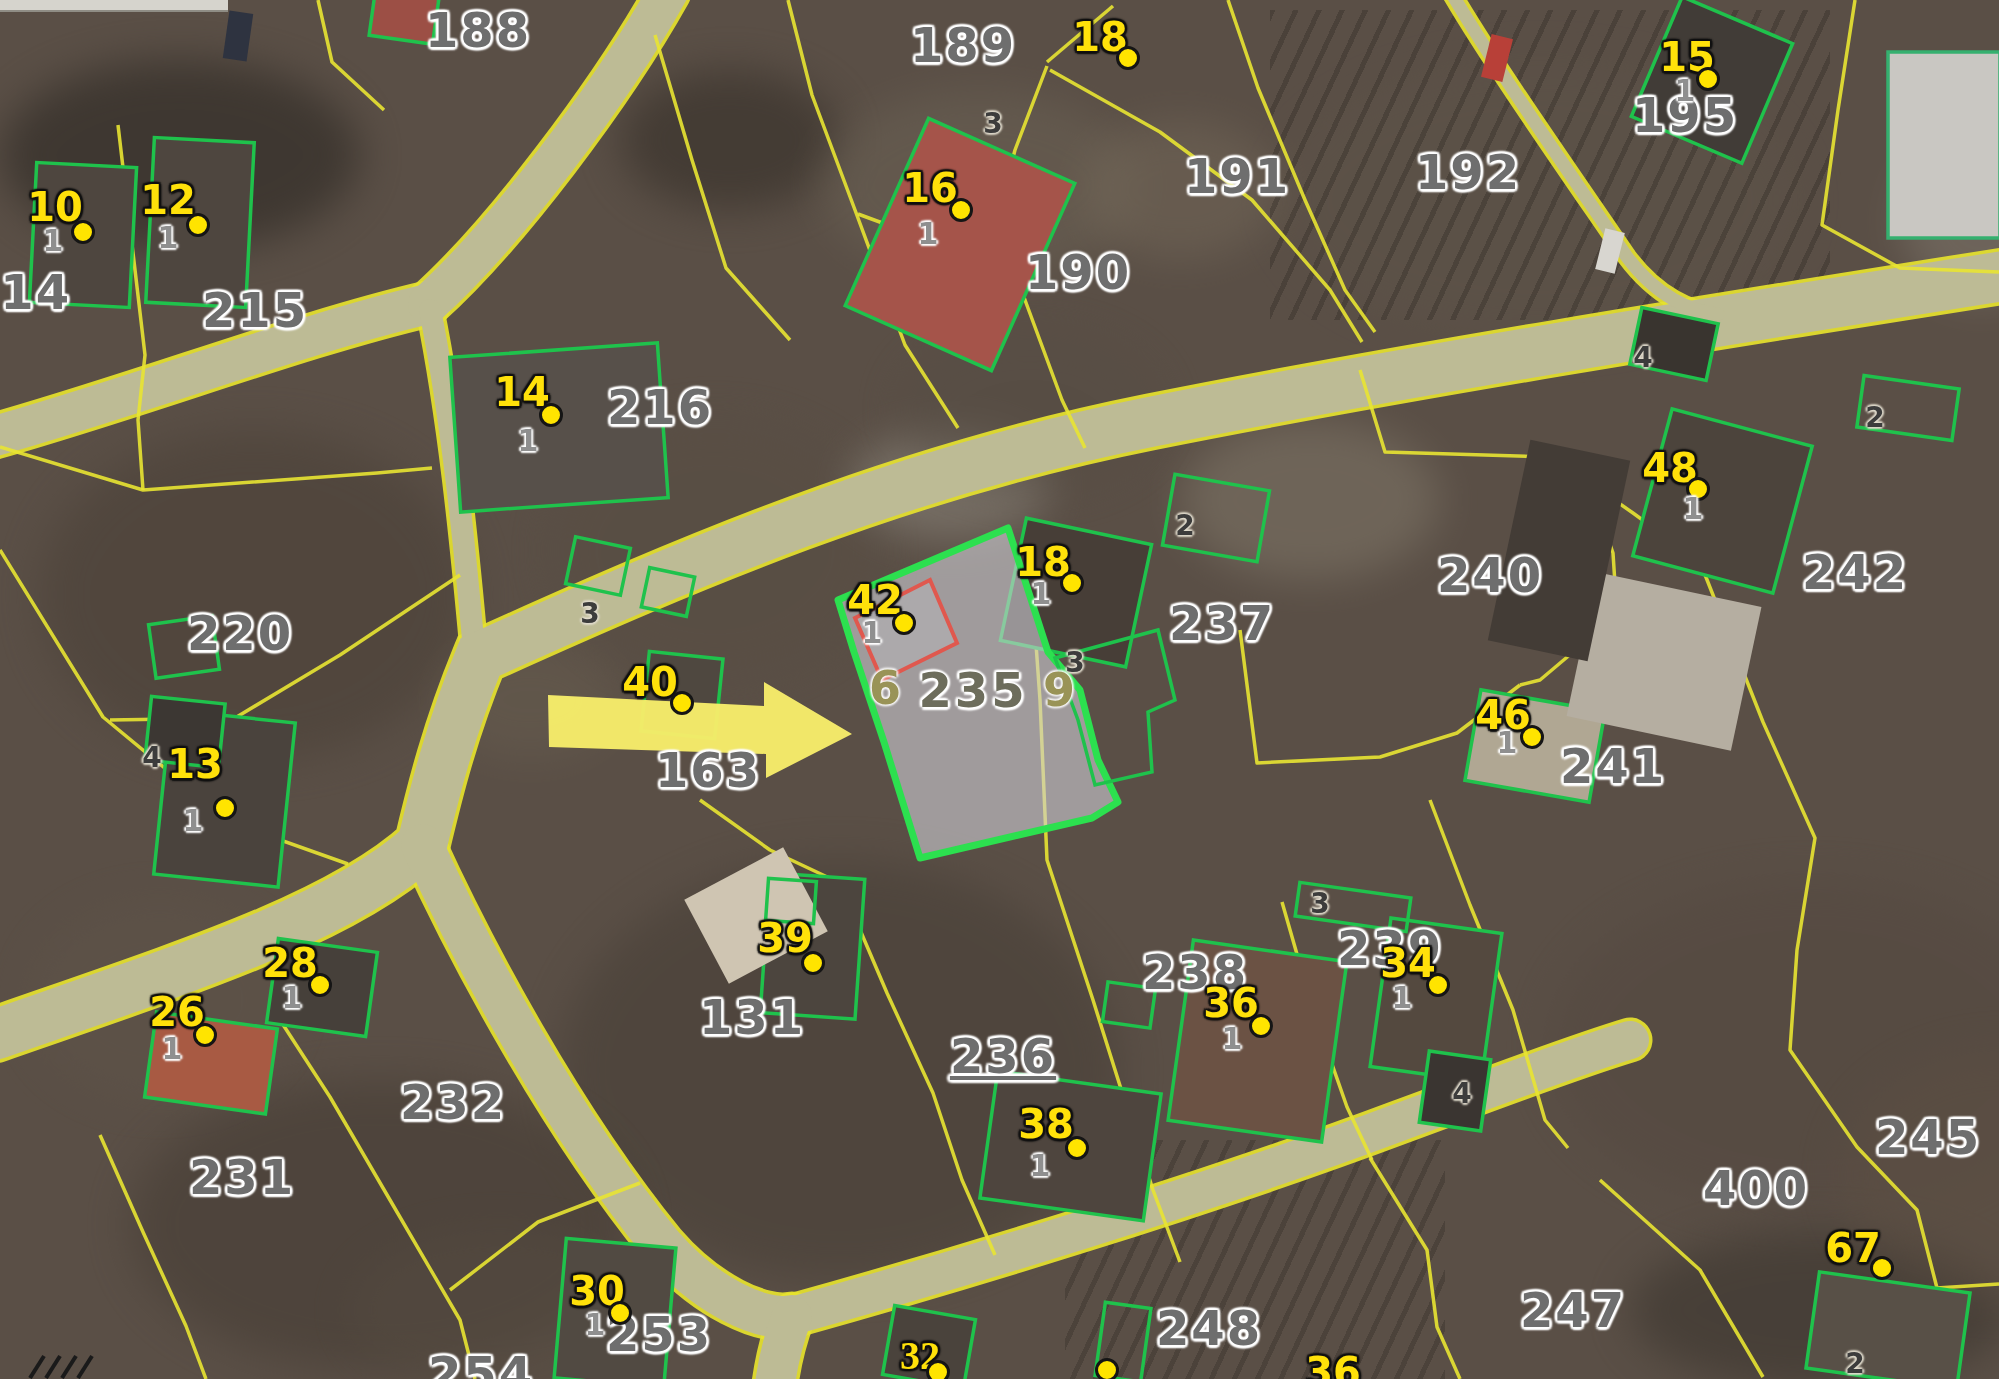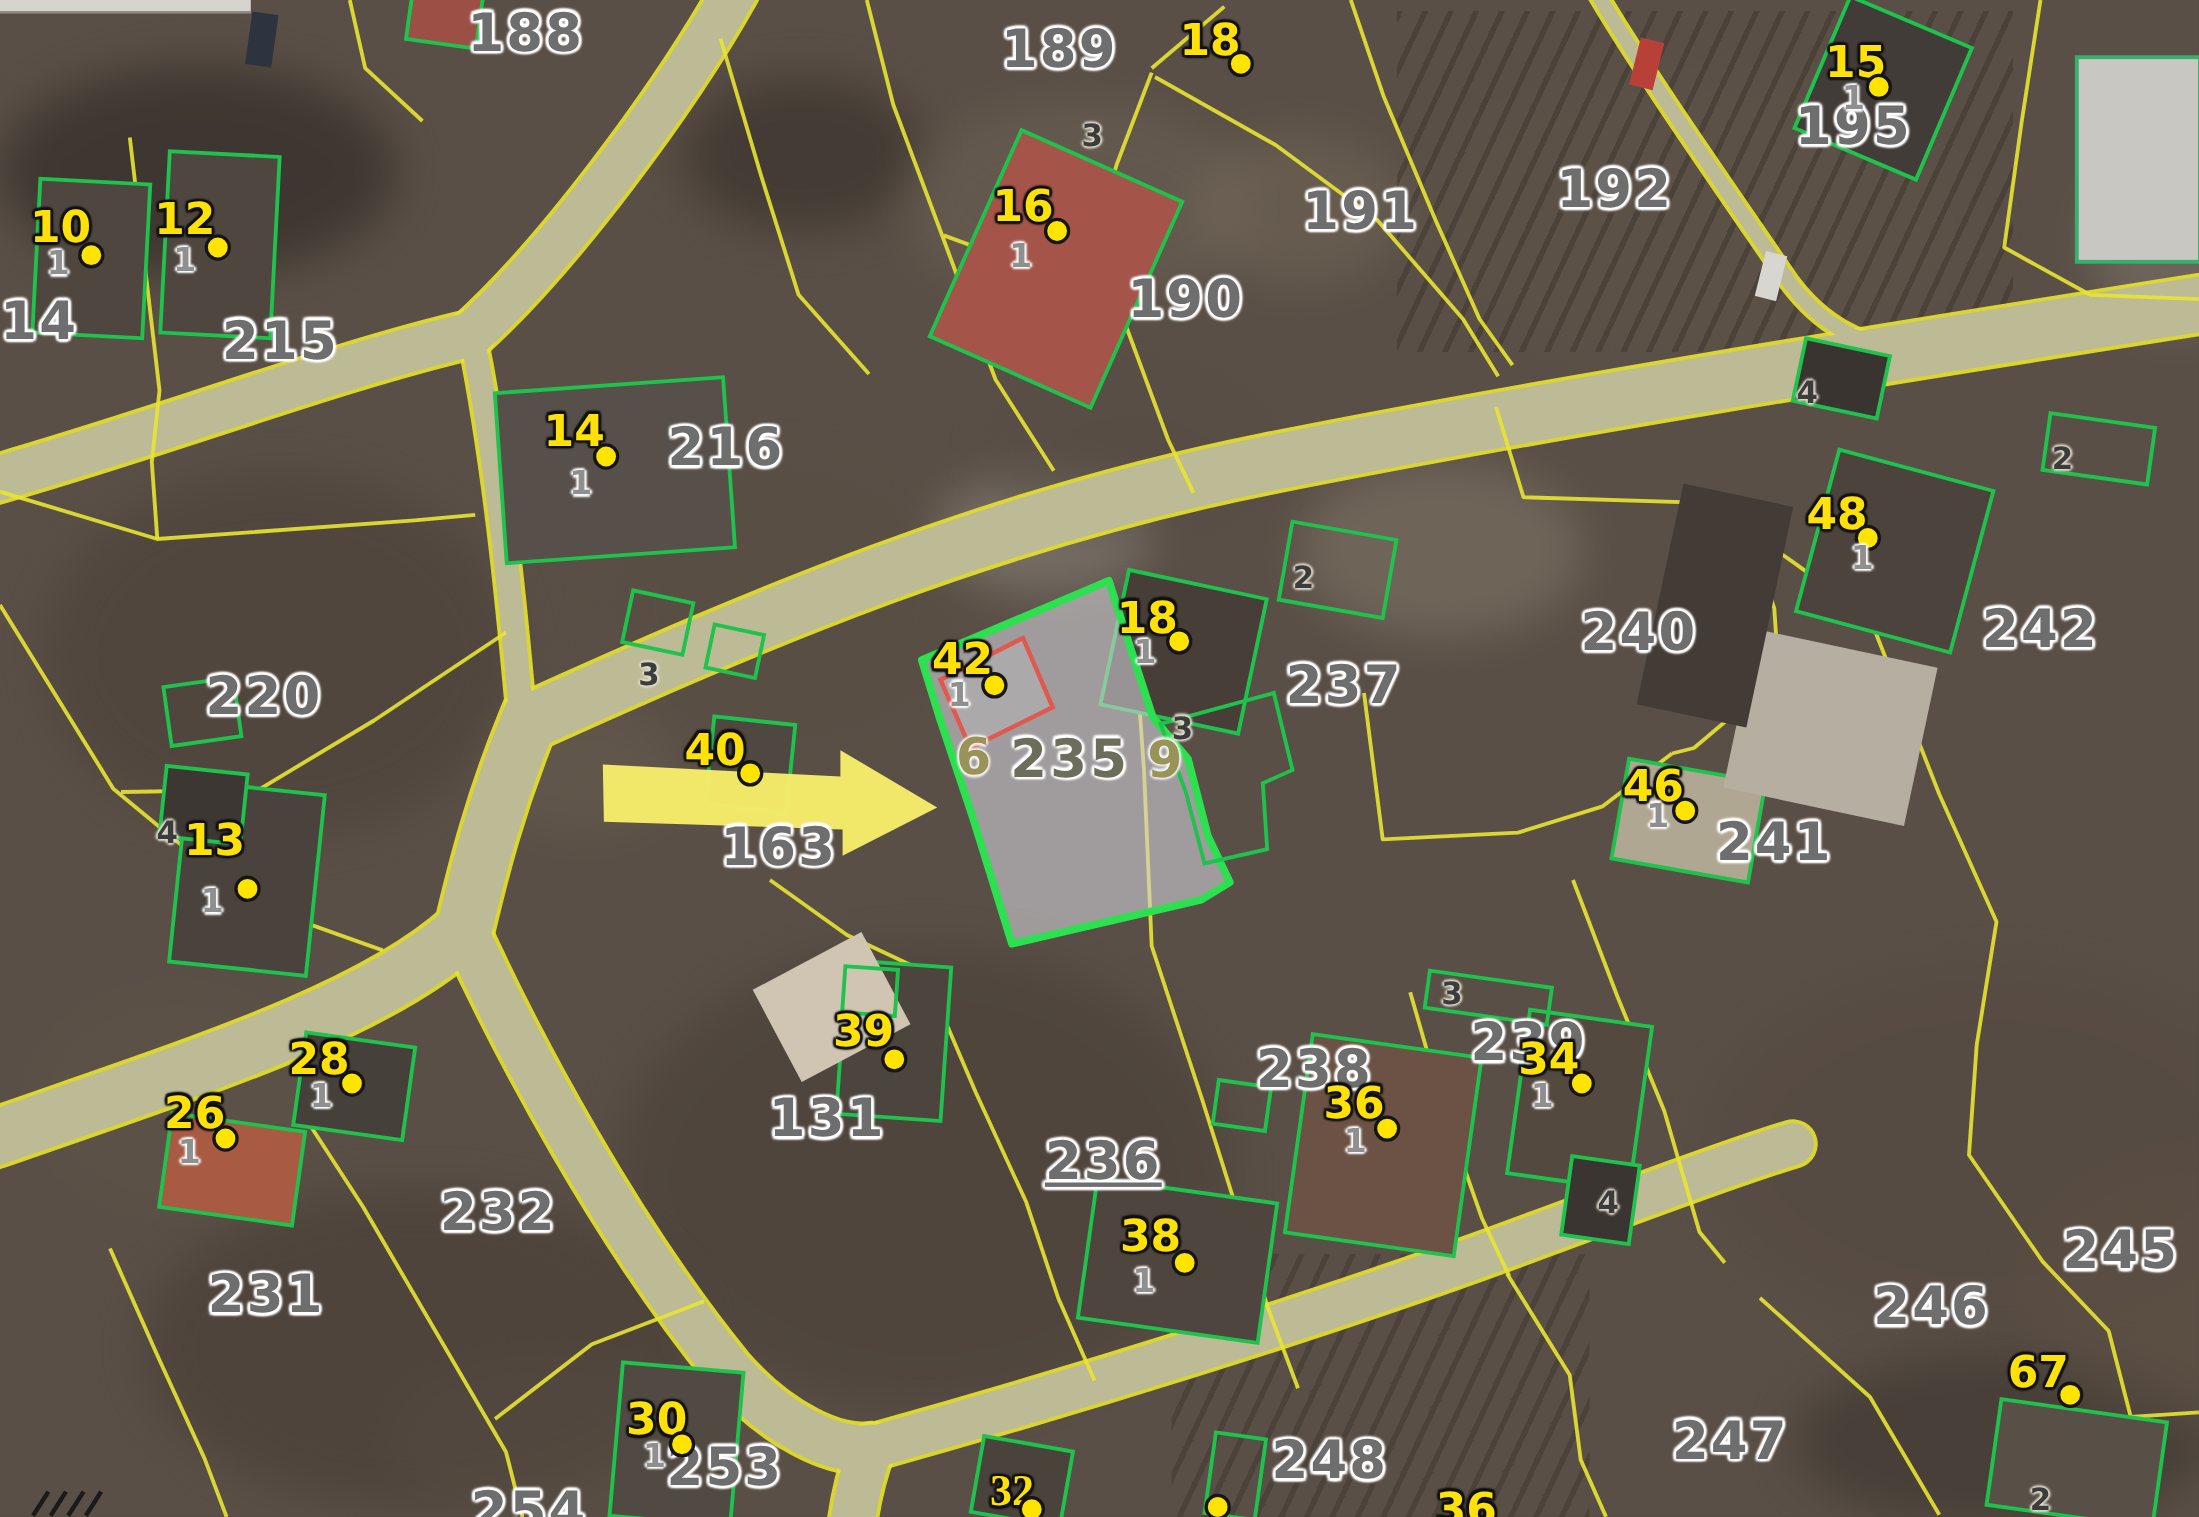--- a/index.html
+++ b/index.html
@@ -173,38 +173,38 @@
   </svg>
 
   <div id="topstrip"></div>
 
   <div id="labels">
       <span class="plabel" style="left: 18px; top: 292px;">214</span>
       <span class="plabel" style="left: 255px; top: 310px;">215</span>
       <span class="plabel" style="left: 478px; top: 30px;">188</span>
       <span class="plabel" style="left: 963px; top: 45px;">189</span>
       <span class="plabel" style="left: 1078px; top: 272px;">190</span>
-      <span class="plabel" style="left: 1237px; top: 192px;">191</span>
+      <span class="plabel" style="left: 1237px; top: 176px;">191</span>
       <span class="plabel" style="left: 1468px; top: 172px;">192</span>
       <span class="plabel" style="left: 1685px; top: 115px;">195</span>
       <span class="plabel" style="left: 660px; top: 407px;">216</span>
       <span class="plabel" style="left: 240px; top: 633px;">220</span>
       <span class="plabel" style="left: 708px; top: 770px;">163</span>
       <span class="plabel" style="left: 1222px; top: 623px;">237</span>
       <span class="plabel" style="left: 1490px; top: 575px;">240</span>
       <span class="plabel" style="left: 1613px; top: 766px;">241</span>
       <span class="plabel" style="left: 1855px; top: 572px;">242</span>
       <span class="plabel" style="left: 453px; top: 1102px;">232</span>
       <span class="plabel" style="left: 242px; top: 1177px;">231</span>
       <span class="plabel" style="left: 752px; top: 1017px;">131</span>
       <span class="plabel" style="left: 1003px; top: 1056px; text-decoration: underline;">236</span>
       <span class="plabel" style="left: 1195px; top: 972px;">238</span>
       <span class="plabel" style="left: 1390px; top: 948px;">239</span>
       <span class="plabel" style="left: 1928px; top: 1137px;">245</span>
-      <span class="plabel" style="left: 1756px; top: 1188px;">246</span>
+      <span class="plabel" style="left: 1756px; top: 1188px;">400</span>
       <span class="plabel" style="left: 1573px; top: 1310px;">247</span>
       <span class="plabel" style="left: 1209px; top: 1328px;">248</span>
       <span class="plabel" style="left: 659px; top: 1334px;">253</span>
       <span class="plabel" style="left: 481px; top: 1374px;">254</span>
       <span class="ylabel" style="left: 55px; top: 207px;">10</span>
       <div class="dot" style="left: 83px; top: 232px;"></div>
       <span class="sub1" style="left: 53px; top: 240px;">1</span>
       <span class="ylabel" style="left: 168px; top: 200px;">12</span>
       <div class="dot" style="left: 198px; top: 225px;"></div>
       <span class="sub1" style="left: 168px; top: 237px;">1</span>

